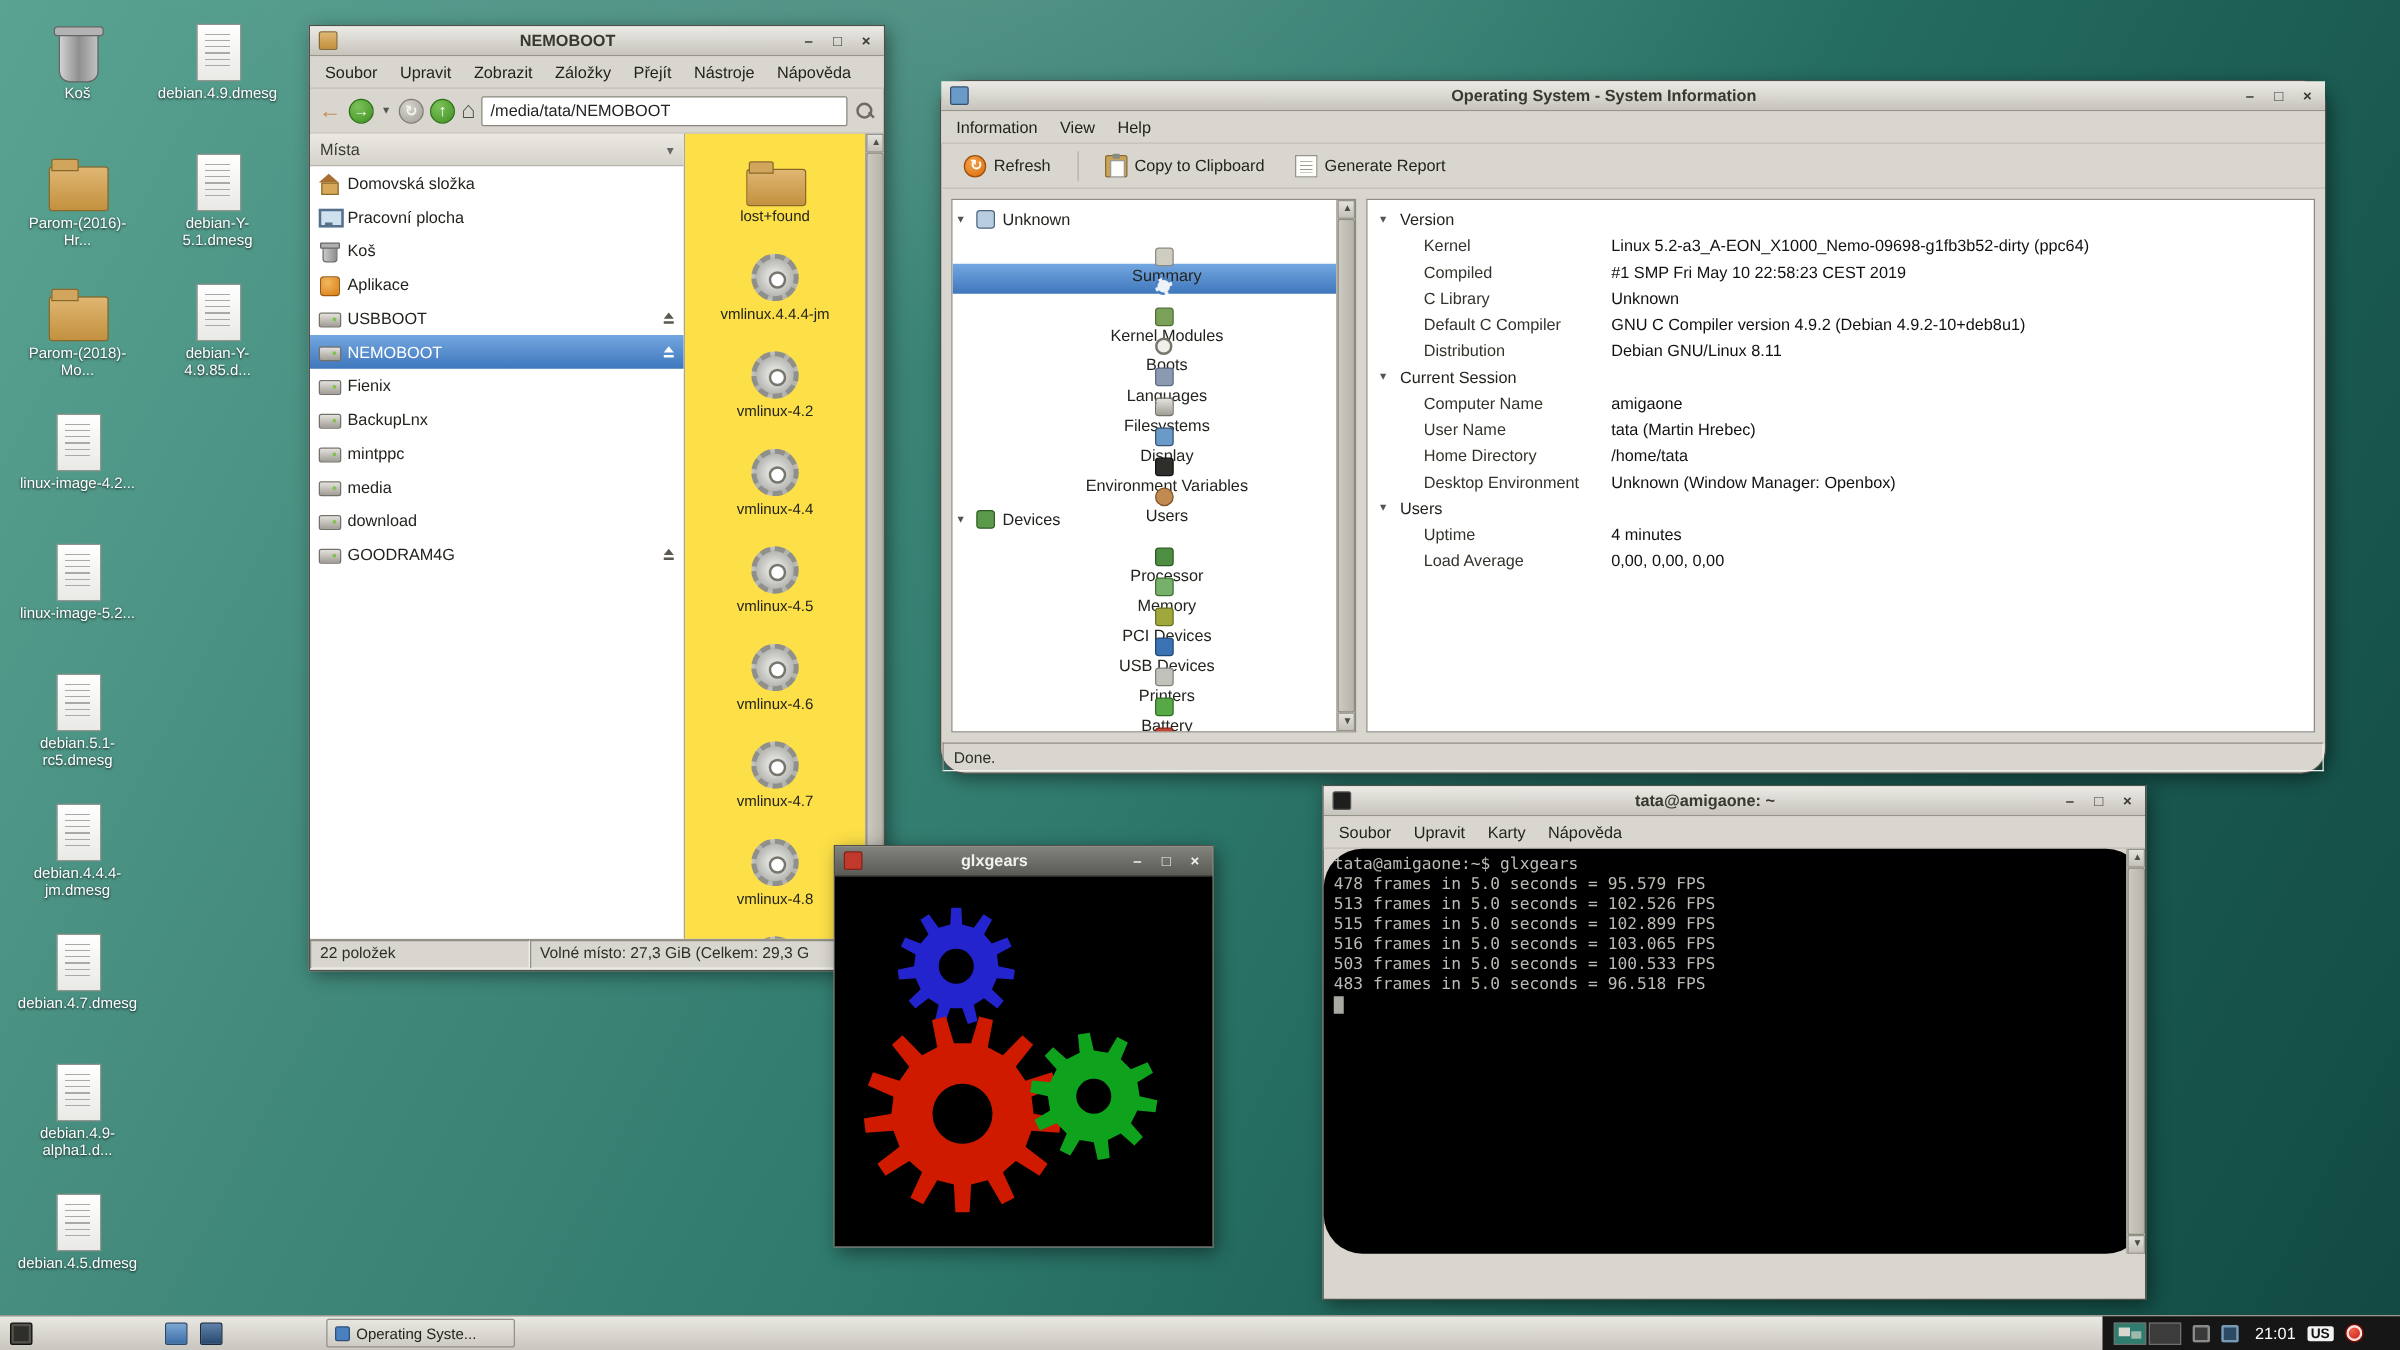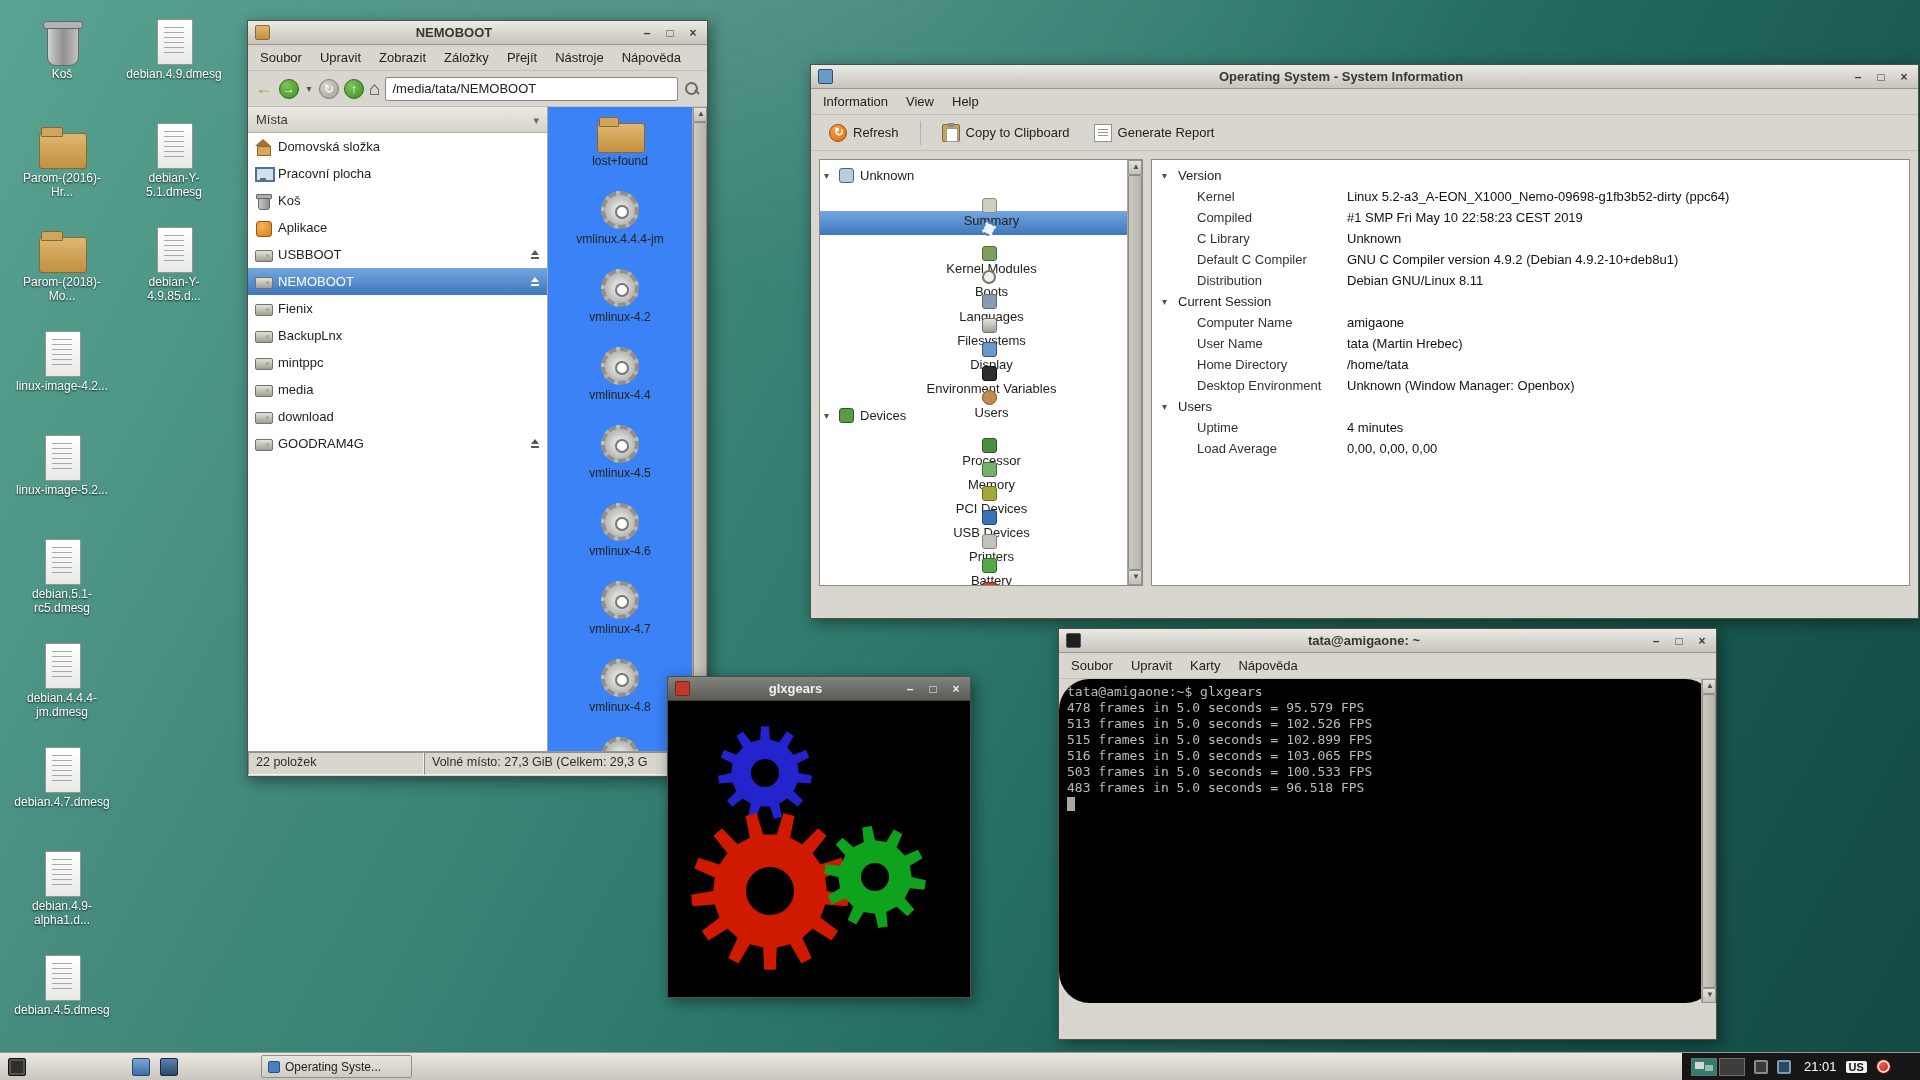--- a/index.html
+++ b/index.html
@@ -85,42 +85,42 @@
   .pico.t-trash::after{left:1px;top:1px;width:14px;height:3px;background:#b0b0b0;border:1px solid #666;border-radius:1px;}
   .pico.t-apps::before{left:1px;top:1px;width:14px;height:14px;background:radial-gradient(circle at 35% 30%,#f3b75e,#d97e14);border:1px solid #9e5a0a;border-radius:3px;}
   .pico.t-drive::before{left:0;top:3px;width:16px;height:10px;background:linear-gradient(#e4e2dc,#a09e96);border:1px solid #73716a;border-radius:2px;}
   .pico.t-drive::after{left:11px;top:7px;width:3px;height:3px;background:#7fc24f;border-radius:50%;}
   .eject-ico{margin-left:auto;width:10px;height:10px;position:relative;display:none;flex:none;}
   .prow.has-eject .eject-ico{display:inline-block;}
   .eject-ico::before{content:"";position:absolute;left:1px;top:0;border-left:4px solid transparent;border-right:4px solid transparent;border-bottom:5px solid #5a584f;}
   .eject-ico::after{content:"";position:absolute;left:1px;top:7px;width:8px;height:2px;background:#5a584f;}
   .prow.sel .eject-ico::before{border-bottom-color:#fff;}
   .prow.sel .eject-ico::after{background:#fff;}
-  .filespanel{flex:1;background:#3b82f6;overflow:hidden;padding-top:6px;}
+  .filespanel{flex:1;background:#fde047;overflow:hidden;padding-top:18px;}
   .fitem{width:104px;min-height:78px;margin:0 auto;display:flex;flex-direction:column;align-items:center;}
   .fico{position:relative;margin-bottom:3px;}
   .fico.t-folder{width:46px;height:38px;}
   .fico.t-folder::before{content:"";position:absolute;left:0;top:10px;width:46px;height:28px;background:linear-gradient(#e0b672,#c3913f);border:1px solid #8a6a2a;border-radius:3px;}
   .fico.t-folder::after{content:"";position:absolute;left:2px;top:4px;width:18px;height:8px;background:#d2a55c;border:1px solid #8a6a2a;border-radius:2px 2px 0 0;}
   .fico.t-gear{width:38px;height:38px;border:4px dashed #8f8f8b;border-radius:50%;background:radial-gradient(circle,#dcdcd8 30%,#b2b2ae 75%);}
   .fico.t-gear::after{content:"";position:absolute;left:50%;top:50%;width:10px;height:10px;margin:-5px 0 0 -5px;background:#fff;border:2px solid #77756e;border-radius:50%;}
   .flabel{max-width:100px;text-align:center;font-size:12px;line-height:14px;color:#23231e;overflow-wrap:anywhere;}
   .vscroll{width:15px;background:#d4d2cb;border-left:1px solid #aaa79e;display:flex;flex-direction:column;flex:none;}
   .sarrow{height:15px;background:linear-gradient(#e4e2dc,#c2c0b8);border:1px solid #96948b;position:relative;flex:none;}
   .sarrow::before{position:absolute;left:3px;top:1px;font-size:8px;color:#4e4c46;}
   .sarrow.up::before{content:"▲";}
   .sarrow.down::before{content:"▼";}
   .sthumb{flex:1;margin:0;background:linear-gradient(90deg,#ccc9c1,#b6b3aa);border:1px solid #8c897f;border-radius:2px;}
   .fstatus{height:23px;display:flex;}
   .scell{border:1px solid;border-color:#918e85 #f2f1eb #f2f1eb #918e85;padding:2px 7px;font-size:12.5px;color:#2e2e28;white-space:nowrap;overflow:hidden;}
   .scell.left{width:176px;flex:none;}
   .scell.right{flex:1;}
 
   
-  .si{left:810px;top:64px;width:1109px;height:555px;z-index:20;}
+  .si{left:752px;top:64px;width:1109px;height:555px;z-index:20;border-radius:20px;}
   .stoolbar{height:36px;display:flex;align-items:center;padding:0 8px;gap:4px;border-bottom:1px solid #c2c0b8;}
   .toolbtn{display:flex;align-items:center;padding:4px 10px;border-radius:3px;color:#23231e;white-space:nowrap;}
   .tsep{width:1px;height:24px;background:#b3b0a7;margin:0 7px;}
   .tbi{width:18px;height:18px;margin-right:6px;position:relative;flex:none;}
   .tbi.refresh{background:radial-gradient(circle at 35% 30%,#f5a04a,#da6e10);border:1px solid #a04e06;border-radius:50%;}
   .tbi.refresh::before{content:"↻";position:absolute;left:4px;top:0;color:#fff;font-size:12px;font-weight:bold;}
   .tbi.clip{background:#c8a45a;border:1px solid #8a6a30;border-radius:2px;}
   .tbi.clip::before{content:"";position:absolute;left:3px;top:3px;width:10px;height:12px;background:#fdfdfa;border:1px solid #999;}
   .tbi.clip::after{content:"";position:absolute;left:5px;top:-2px;width:6px;height:4px;background:#8a8a84;border-radius:1px;}
   .tbi.report{background:#fdfdfa;border:1px solid #95938b;}
@@ -664,20 +664,23 @@
               <span class="ivalue">4 minutes</span>
             </div>
 
             <div class="irow">
               <span class="ilabel">Load Average</span>
               <span class="ivalue">0,00, 0,00, 0,00</span>
             </div>
           </div>
       </div>
     </div>
+    <div class="sistatus">
+      <span>Done.</span>
+    </div>
   </div>
 
   <div class="window glx">
     <div class="titlebar dark">
       <span class="wicon glx-ic"></span>
       <span class="title">glxgears</span>
       <span class="winbtns">
         <span class="winbtn min"></span>
         <span class="winbtn max"></span>
         <span class="winbtn close"></span>

